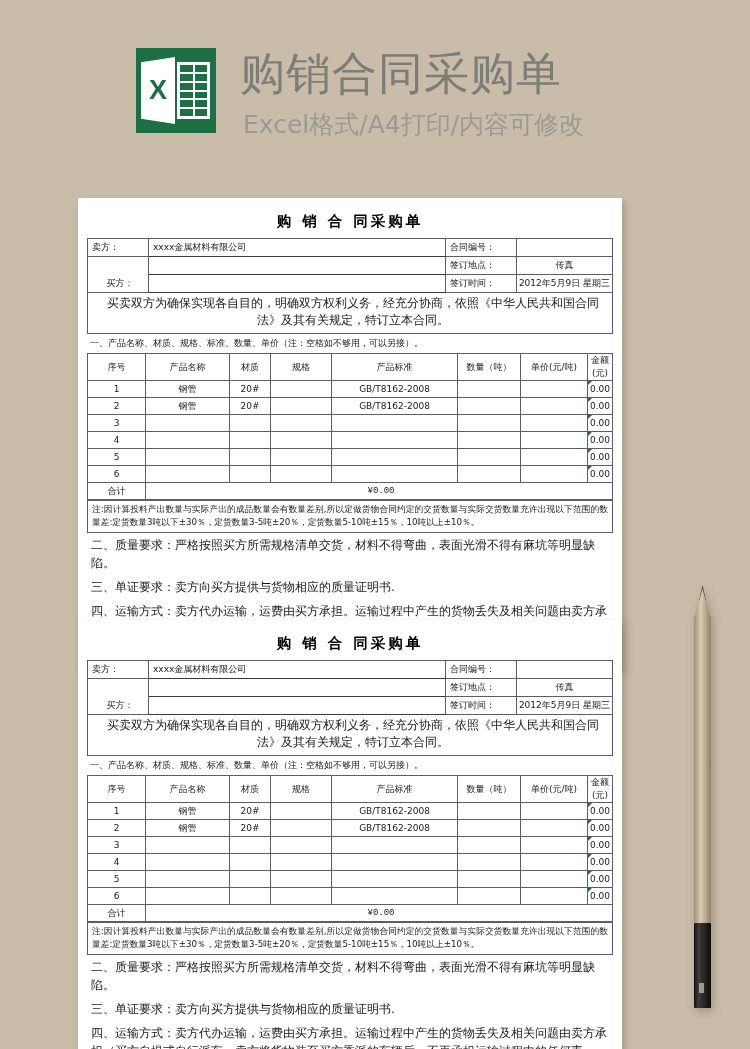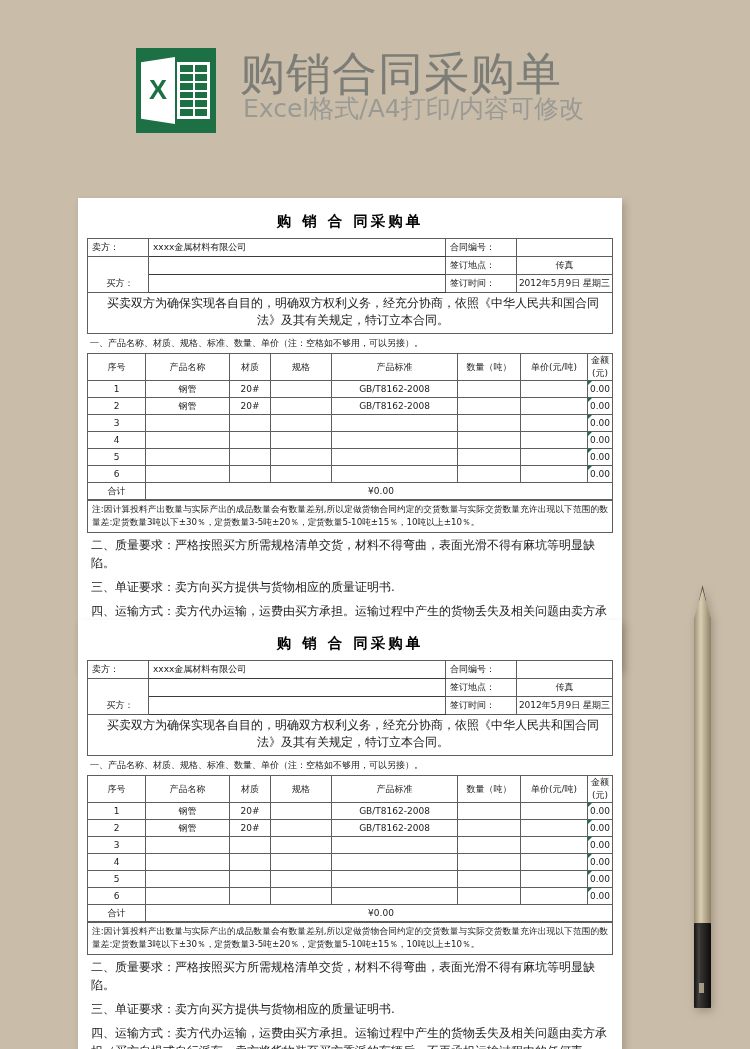--- a/index.html
+++ b/index.html
@@ -67,21 +67,21 @@
     position: absolute;
     left: 240px; top: 44px;
     font-size: 45px;
     color: #7d7d78;
     letter-spacing: 1px;
     white-space: nowrap;
     font-family: "DejaVu Sans", sans-serif;
   }
   .banner-sub {
     position: absolute;
-    left: 243px; top: 92px;
+    left: 243px; top: 108px;
     font-size: 25px;
     color: #9a9a95;
     white-space: nowrap;
     font-family: "DejaVu Sans", sans-serif;
   }
 
   
   .sheet {
     position: absolute;
     left: 78px;
@@ -155,21 +155,21 @@
   .prod-table thead td, .prod-table .hdr td { font-weight: normal; }
   .amt-cell { position: relative; }
   .amt-cell .flag {
     position: absolute;
     left: 0; top: 0;
     width: 0; height: 0;
     border-left: 4px solid #1d7044;
     border-bottom: 4px solid transparent;
   }
   .total-label { text-align: center; }
-  .total-value { text-align: left; padding-left: 4px; position: relative; }
+  .total-value { text-align: left; padding-left: 4px; position: relative; font-family: Liberation Mono, monospace; }
 
   .note-block {
     padding: 2px 4px 3px 4px;
     font-size: 8.7px;
     line-height: 1.5;
     text-align: justify;
   }
   .clause {
     padding: 3px 4px 3px 4px;
     font-size: 12px;

